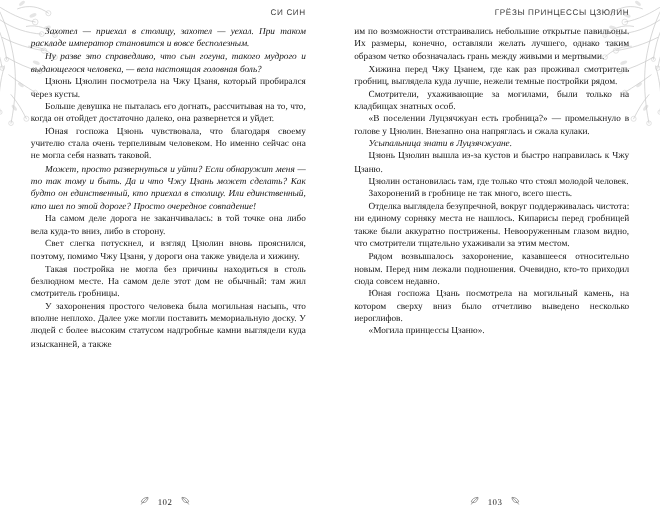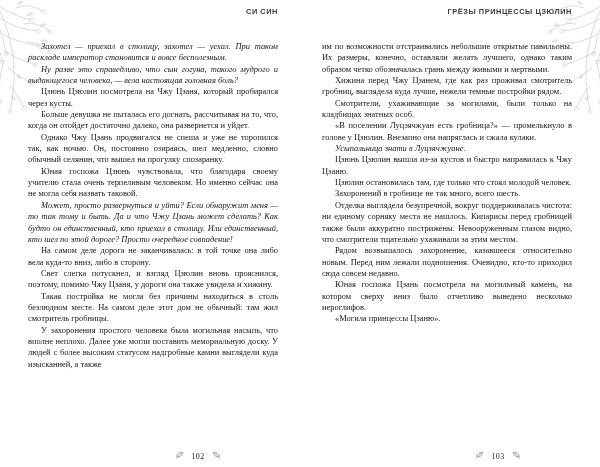--- a/index.html
+++ b/index.html
@@ -32,28 +32,28 @@
   .page-right { padding: 6px 28px 4px 22px; }
 
   .running-head {
     font-size: 7.4px;
     letter-spacing: 0.55px;
     color: #3a3a3a;
     text-transform: uppercase;
     height: 12px;
     line-height: 12px;
     font-family: "Liberation Sans", "DejaVu Sans", sans-serif;
-    font-weight: 700;
+    font-weight: 400;
     white-space: nowrap;
   }
   .running-head.right-align { text-align: right; }
   .running-head.left-align  { text-align: right; }
 
   .body-block {
-    margin-top: 23px;
+    margin-top: 5px;
   }
   p.para {
     margin: 0;
     text-indent: 13px;
     text-align: justify;
     font-size: 8.45px;
     line-height: 11.35px;
     letter-spacing: -0.01px;
     word-spacing: 0.1px;
     color: #141414;
@@ -66,21 +66,20 @@
 
   .folio {
     position: absolute;
     bottom: 5px;
     left: 0;
     width: 100%;
     text-align: center;
     font-size: 8px;
     color: #222;
     font-family: "Liberation Serif", "DejaVu Serif", serif;
-    padding-left: 48px;
   }
   .folio .num {
     display: inline-block;
     padding: 0 5px;
     vertical-align: middle;
     letter-spacing: 0.4px;
   }
   .folio .leaf {
     display: inline-block;
     vertical-align: middle;
@@ -155,21 +154,20 @@
       </svg>
     </div>
 
     <div class="running-head right-align">СИ СИН</div>
 
     <div class="body-block">
       <p class="para italic">Захотел — приехал в столицу, захотел — уехал. При таком раскладе император становится и вовсе бесполезным.</p>
       <p class="para italic">Ну разве это справедливо, что сын гогуна, такого мудрого и выдающегося человека, — вела настоящая головная боль?</p>
       <p class="para">Цзюнь Цзюлин посмотрела на Чжу Цзаня, который пробирался через кусты.</p>
       <p class="para">Больше девушка не пыталась его догнать, рассчитывая на то, что, когда он отойдет достаточно далеко, она развернется и уйдет.</p>
-      <p class="para">Однако Чжу Цзань продвигался не спеша и уже не торопился так, как ночью. Он, постоянно озираясь, шел медленно, словно обычный селянин, что вышел на прогулку спозаранку.</p>
       <p class="para">Юная госпожа Цзюнь чувствовала, что благодаря своему учителю стала очень терпеливым человеком. Но именно сейчас она не могла себя назвать таковой.</p>
       <p class="para italic">Может, просто развернуться и уйти? Если обнаружит меня — то так тому и быть. Да и что Чжу Цзань может сделать? Как будто он единственный, кто приехал в столицу. Или единственный, кто шел по этой дороге? Просто очередное совпадение!</p>
       <p class="para">На самом деле дорога не заканчивалась: в той точке она либо вела куда-то вниз, либо в сторону.</p>
       <p class="para">Свет слегка потускнел, и взгляд Цзюлин вновь прояснился, поэтому, помимо Чжу Цзаня, у дороги она также увидела и хижину.</p>
       <p class="para">Такая постройка не могла без причины находиться в столь безлюдном месте. На самом деле этот дом не обычный: там жил смотритель гробницы.</p>
       <p class="para">У захоронения простого человека была могильная насыпь, что вполне неплохо. Далее уже могли поставить мемориальную доску. У людей с более высоким статусом надгробные камни выглядели куда изысканней, а также</p>
     </div>
 
     <div class="folio">
       <span class="leaf">

